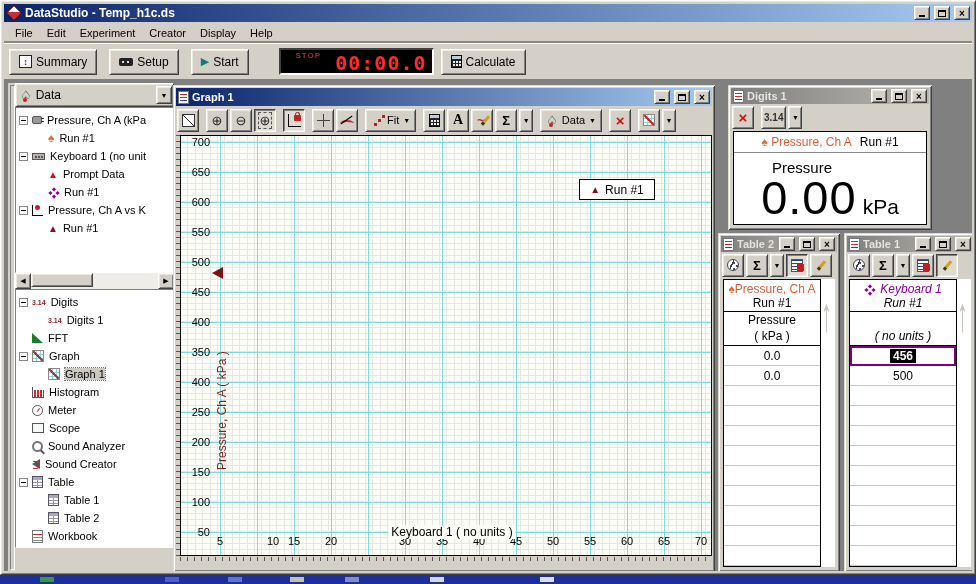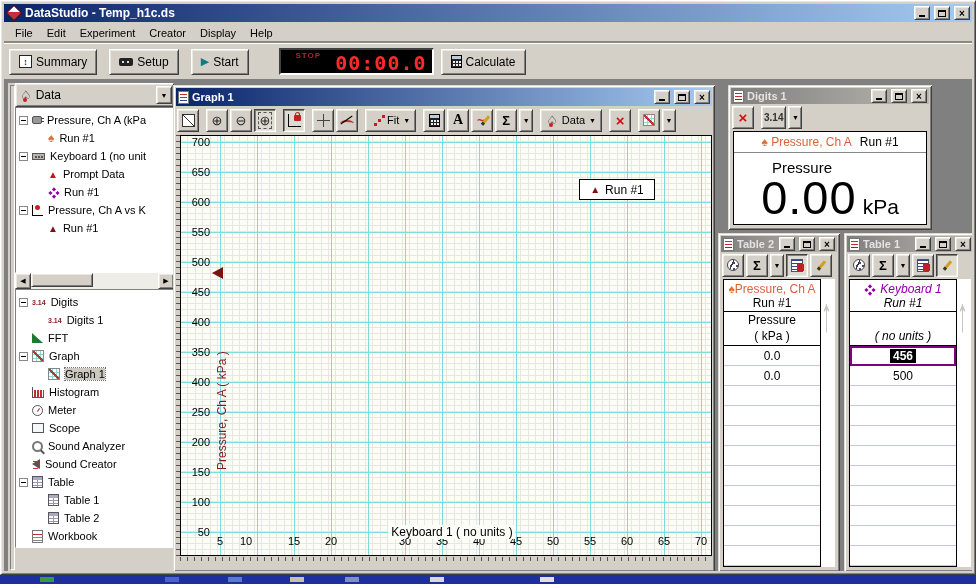--- a/index.html
+++ b/index.html
@@ -527,21 +527,21 @@
       </div>
 
       <div id="ruler-left"></div>
       <div id="ruler-bottom"></div>
       <div id="plot-wrap">
         <div id="plot-area">
 
         <div class="gridline-v" style="left: 39px;"></div>
             <div class="x-tick" style="left: 27px;">5</div>
             <div class="gridline-v" style="left: 76px;"></div>
-            <div class="x-tick" style="left: 53px;">10</div>
+            <div class="x-tick" style="left: 80px;">10</div>
             <div class="gridline-v" style="left: 113px;"></div>
             <div class="x-tick" style="left: 101px;">15</div>
             <div class="gridline-v" style="left: 150px;"></div>
             <div class="x-tick" style="left: 138px;">20</div>
             <div class="gridline-v" style="left: 187px;"></div>
             <div class="x-tick" style="left: 175px; margin-top: 29px;">25</div>
             <div class="gridline-v" style="left: 224px;"></div>
             <div class="x-tick" style="left: 212px;">30</div>
             <div class="gridline-v" style="left: 261px;"></div>
             <div class="x-tick" style="left: 249px;">35</div>

